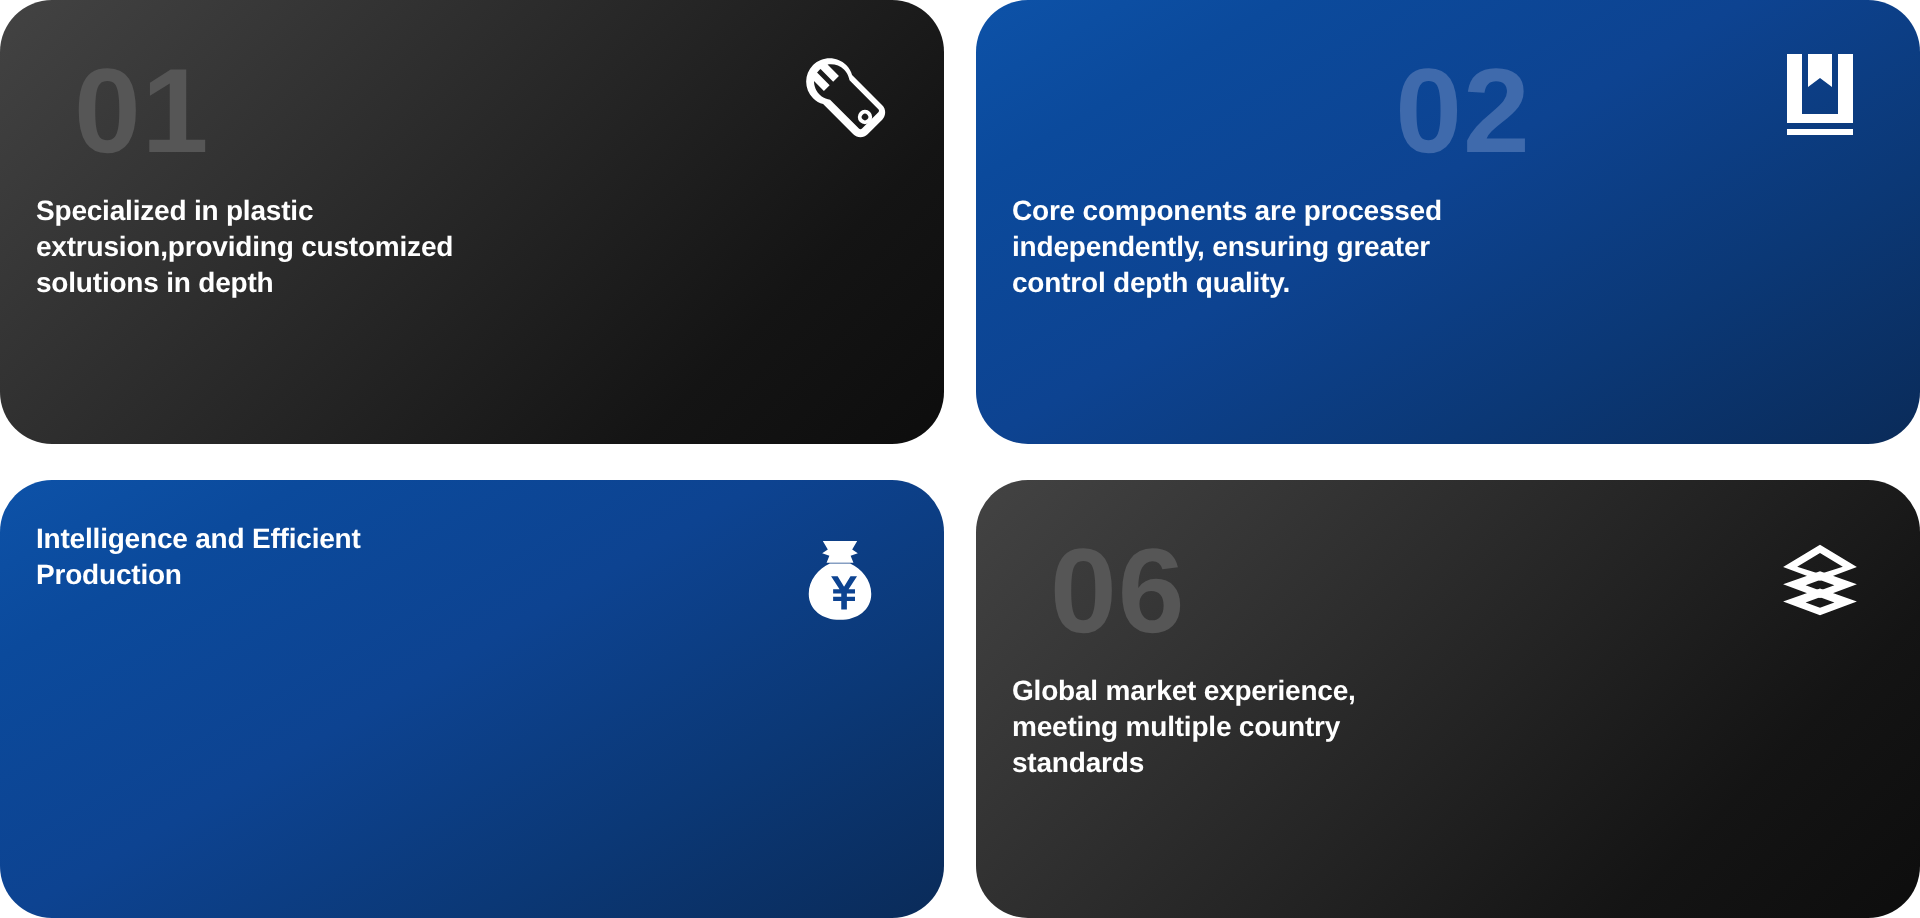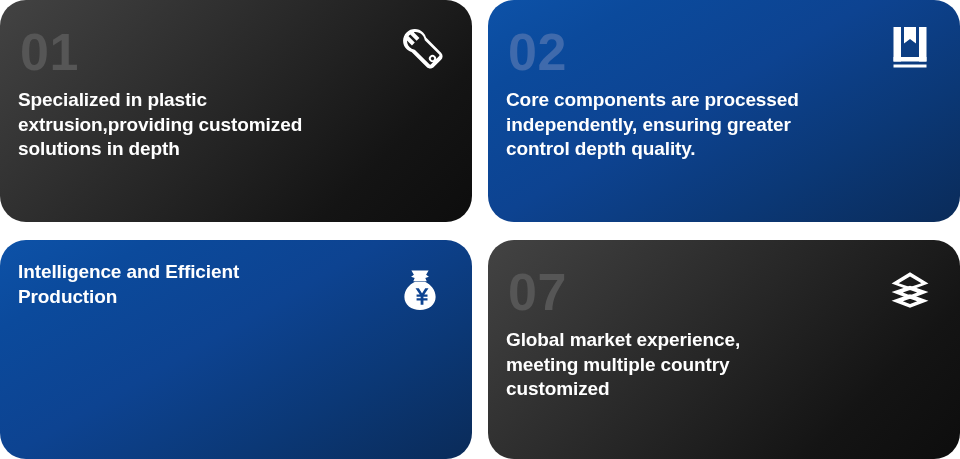--- a/index.html
+++ b/index.html
@@ -38,33 +38,33 @@
   .card.theme-dark {
     background: linear-gradient(135deg, #434343 0%, #363636 22%, #242424 52%, #141414 78%, #0d0d0d 100%);
   }
 
   .card.theme-blue {
     background: linear-gradient(150deg, #0d52a8 0%, #0b4a9c 18%, #0d4391 45%, #0b3876 72%, #0a2b59 100%);
   }
 
   
   .card-number {
-    font-size: 52px;
+    font-size: 60px;
     font-weight: 700;
     line-height: 1;
     letter-spacing: 0.5px;
-    margin: 6px 0 10px 2px;
+    margin: 6px 0 10px 19px;
     user-select: none;
   }
   .theme-dark .card-number { color: #565656; }
-  .theme-blue .card-number { color: #3f6aac; }
+  .theme-blue .card-number { color: #3f6aac; text-align: center; }
 
   
   .card-title {
-    font-size: 19px;
+    font-size: 14px;
     font-weight: 700;
     line-height: 1.30;
     color: #ffffff;
     letter-spacing: -0.1px;
     max-width: 430px;
     white-space: pre-line;
   }
 
   
   .card-icon {
@@ -145,19 +145,19 @@
     <span class="card-icon">
       <svg width="50" height="50" viewBox="0 0 64 64" aria-hidden="true">
 
         <path fill="#ffffff" d="M32 37.5L8.4 45.8 32 54.6l23.6-8.8L32 37.5zm0 5.6l9.2 3.3-9.2 3.4-9.2-3.4 9.2-3.3z"></path>
 
         <path fill="#ffffff" d="M32 26.4L8.4 34.7 32 43.5l23.6-8.8L32 26.4zm0 5.6l9.2 3.3-9.2 3.4-9.2-3.4 9.2-3.3z"></path>
 
         <path fill="#ffffff" d="M32 9.4L8.4 23.6 32 32.4l23.6-8.8L32 9.4zm0 5.3l14.6 8.8L32 28.2l-14.6-4.7L32 14.7z"></path>
       </svg>
     </span>
-    <div class="card-number">07</div>
+    <div class="card-number">06</div>
     <div class="card-title">Global market experience,
 meeting multiple country
-customized</div>
+standards</div>
   </div>
 
 </div>
 
 </body></html>

